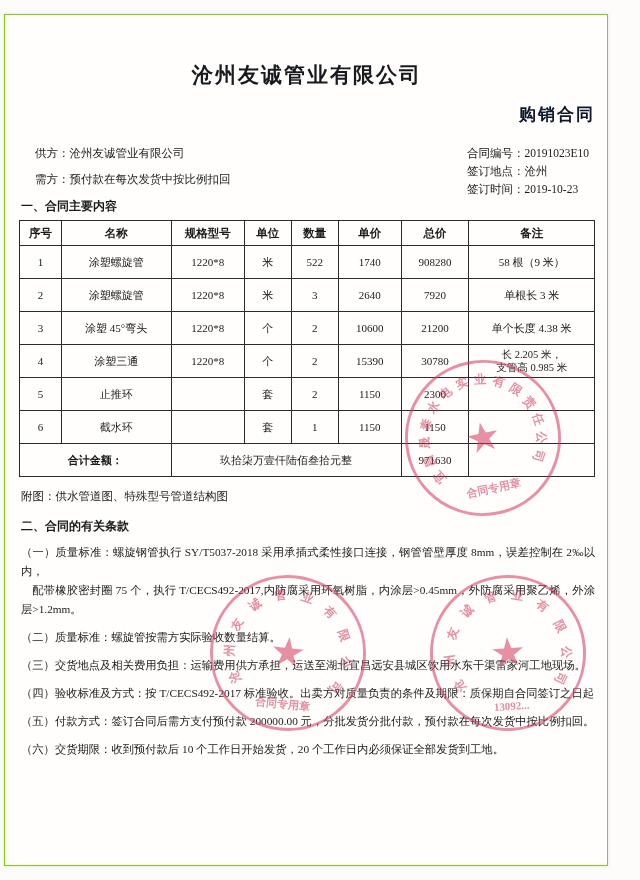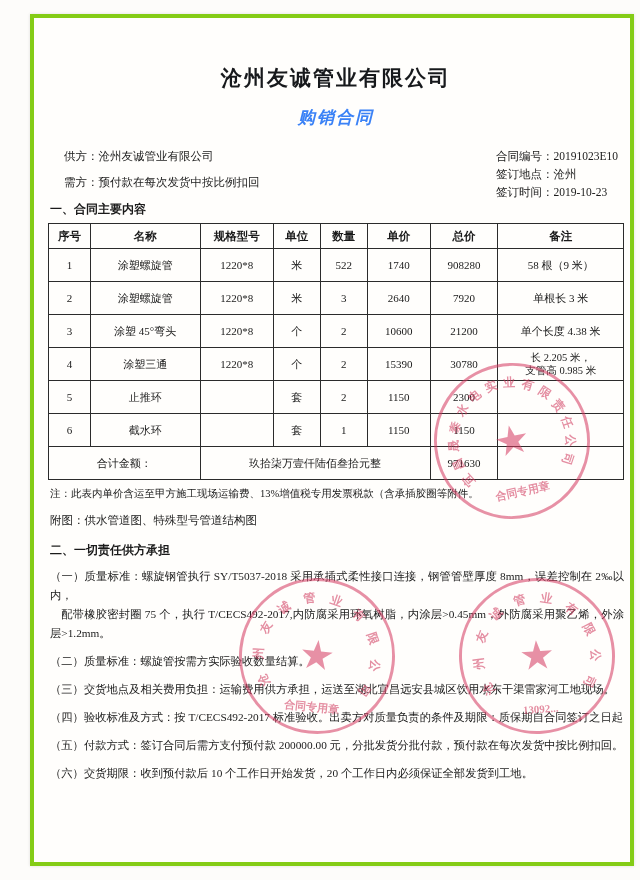--- a/index.html
+++ b/index.html
@@ -17,52 +17,51 @@
   }
   .page {
     position: absolute;
     left: 0; top: 0;
     width: 640px;
     height: 880px;
     background: #fdfcfa;
   }
   .sheet {
     position: absolute;
-    left: 30px;
+    left: 4px;
     top: 14px;
     width: 604px;
     height: 852px;
     background: #fffefc;
-    border: 4px solid #84cc16;
+    border: 1px solid #84cc16;
     box-shadow: 0 0 3px rgba(0,0,0,0.12);
     box-sizing: border-box;
   }
   .inner {
     position: absolute;
     left: 14px;
     top: 10px;
     width: 576px;
     height: 832px;
   }
   .title {
     text-align: center;
     font-size: 21px;
     letter-spacing: 2px;
     font-weight: 700;
     margin-top: 36px;
     color: #17191c;
   }
   .subtitle {
-    text-align: center;
+    text-align: right;
     font-size: 17px;
     letter-spacing: 2px;
     font-weight: 700;
     margin-top: 14px;
-    color: #3b82f6;
-    font-style: italic;
+    color: #0f172a;
   }
   .parties {
     margin-top: 20px;
     position: relative;
     font-size: 11.5px;
   }
   .party-row {
     margin-left: 16px;
     margin-bottom: 11px;
     line-height: 15px;
@@ -103,21 +102,21 @@
   }
   td.remark-2 { font-size: 10.5px; margin-top: 17px; }
   .c0 { width: 8%; }
   .c1 { width: 21%; }
   .c2 { width: 14%; }
   .c3 { width: 9%; }
   .c4 { width: 9%; }
   .c5 { width: 12%; }
   .c6 { width: 13%; }
   .c7 { width: 24%; }
-  .total-label { font-weight: 400; }
+  .total-label { font-weight: 700; }
   .note {
     font-size: 10.5px;
     margin-top: 6px;
     line-height: 15px;
     margin-left: 2px;
   }
   .attach {
     font-size: 11.5px;
     margin-top: 12px;
     margin-left: 2px;
@@ -302,24 +301,23 @@
           </tr>
           <tr>
             <td colspan="2" class="total-label">合计金额：</td>
             <td colspan="4">玖拾柒万壹仟陆佰叁拾元整</td>
             <td>971630</td>
             <td></td>
           </tr>
         </tbody>
       </table>
 
-      <div class="note">注：此表内单价含运至甲方施工现场运输费、13%增值税专用发票税款（含承插胶圈等附件。</div>
       <div class="attach">附图：供水管道图、特殊型号管道结构图</div>
 
-      <div class="clause-head">二、一切责任供方承担</div>
+      <div class="clause-head">二、合同的有关条款</div>
 
       <div class="clause">
         <span>（一）质量标准：</span><span>螺旋钢管执行 SY/T5037-2018 采用承插式柔性接口连接，钢管管壁厚度 8mm，误差控制在 2‰以内，</span>
         <span class="ind2">配带橡胶密封圈 75 个，执行 T/CECS492-2017,内防腐采用环氧树脂，内涂层&gt;0.45mm，外防腐采用聚乙烯，外涂层&gt;1.2mm。</span>
       </div>
 
       <div class="clause">
         <span>（二）质量标准：</span><span>螺旋管按需方实际验收数量结算。</span>
       </div>
 

